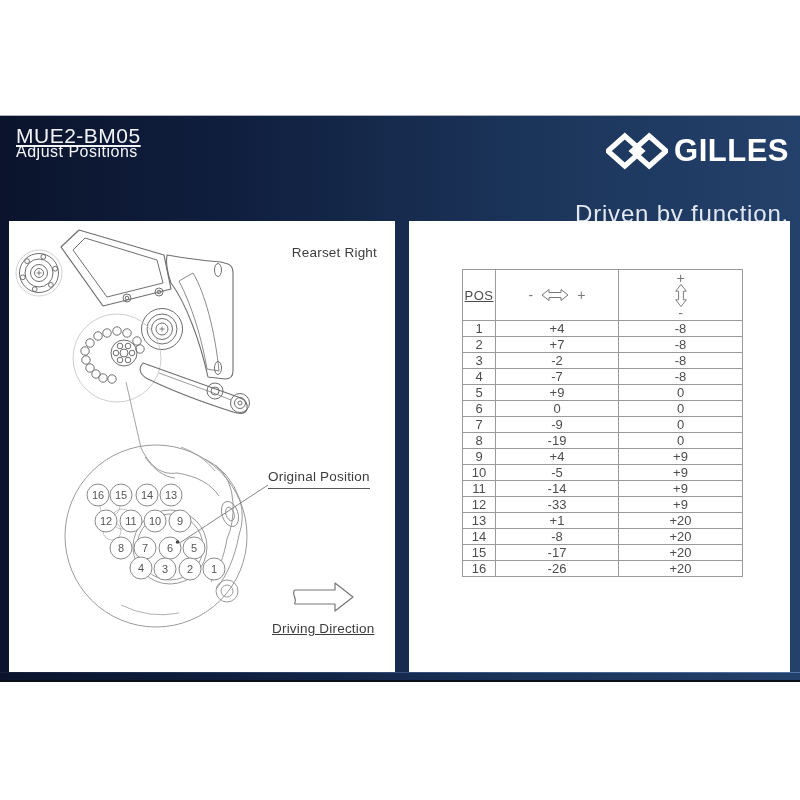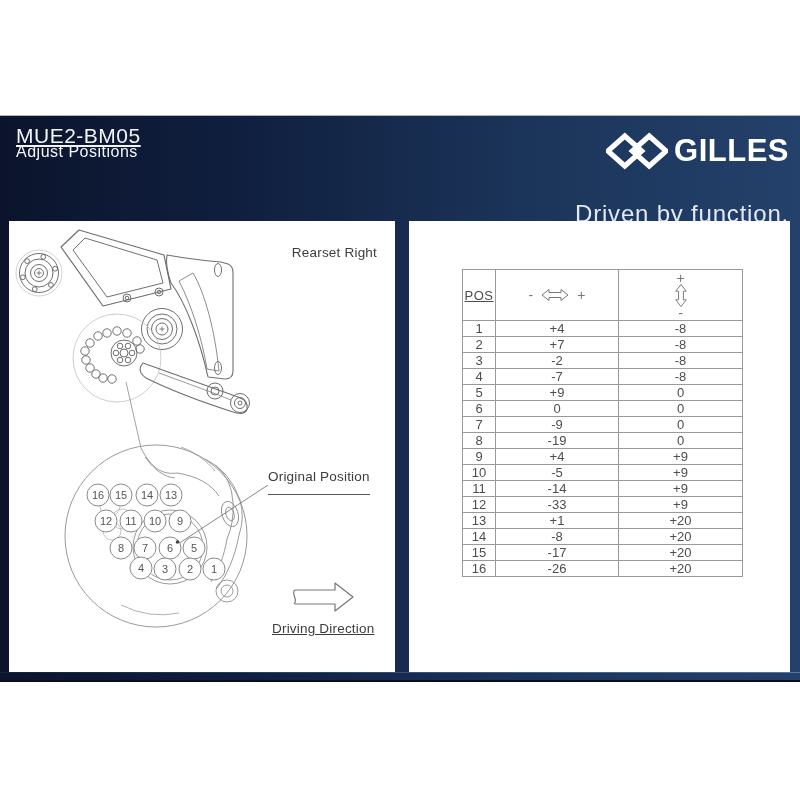--- a/index.html
+++ b/index.html
@@ -20,21 +20,21 @@
   .tagline{position:absolute;right:11px;top:60px;color:#e2e8f2;font-size:24px;letter-spacing:.8px;margin-top:24px;}
 
   
   .panel{position:absolute;top:105px;height:451px;background:#ffffff;}
   .panel-left{left:9px;width:386px;}
   .panel-right{left:409px;width:381px;}
 
   .panel-left .drawing{position:absolute;left:0;top:0;}
   .diagram-label{position:absolute;color:#3d3d3d;font-size:13.5px;letter-spacing:.2px;white-space:nowrap;}
   .lbl-rearset{top:24px;right:18px;}
-  .lbl-original{left:259px;top:248px;border-bottom:1px solid #555;padding-bottom:10px;}
+  .lbl-original{left:259px;top:248px;border-bottom:1px solid #555;padding-bottom:4px;}
   .lbl-driving{left:263px;top:400px;text-decoration:underline;}
   .arrow-wrap{position:absolute;left:280px;top:360px;}
 
   
   .pos-table-wrap{position:absolute;left:53px;top:48px;}
   table.pos{border-collapse:collapse;table-layout:fixed;width:280px;}
   table.pos th,table.pos td{border:1px solid #9a9a9a;color:#4d4d4d;text-align:center;
       font-size:13px;font-weight:400;padding:0;line-height:15px;}
   table.pos th{height:50px;}
   table.pos td{height:15px;}

